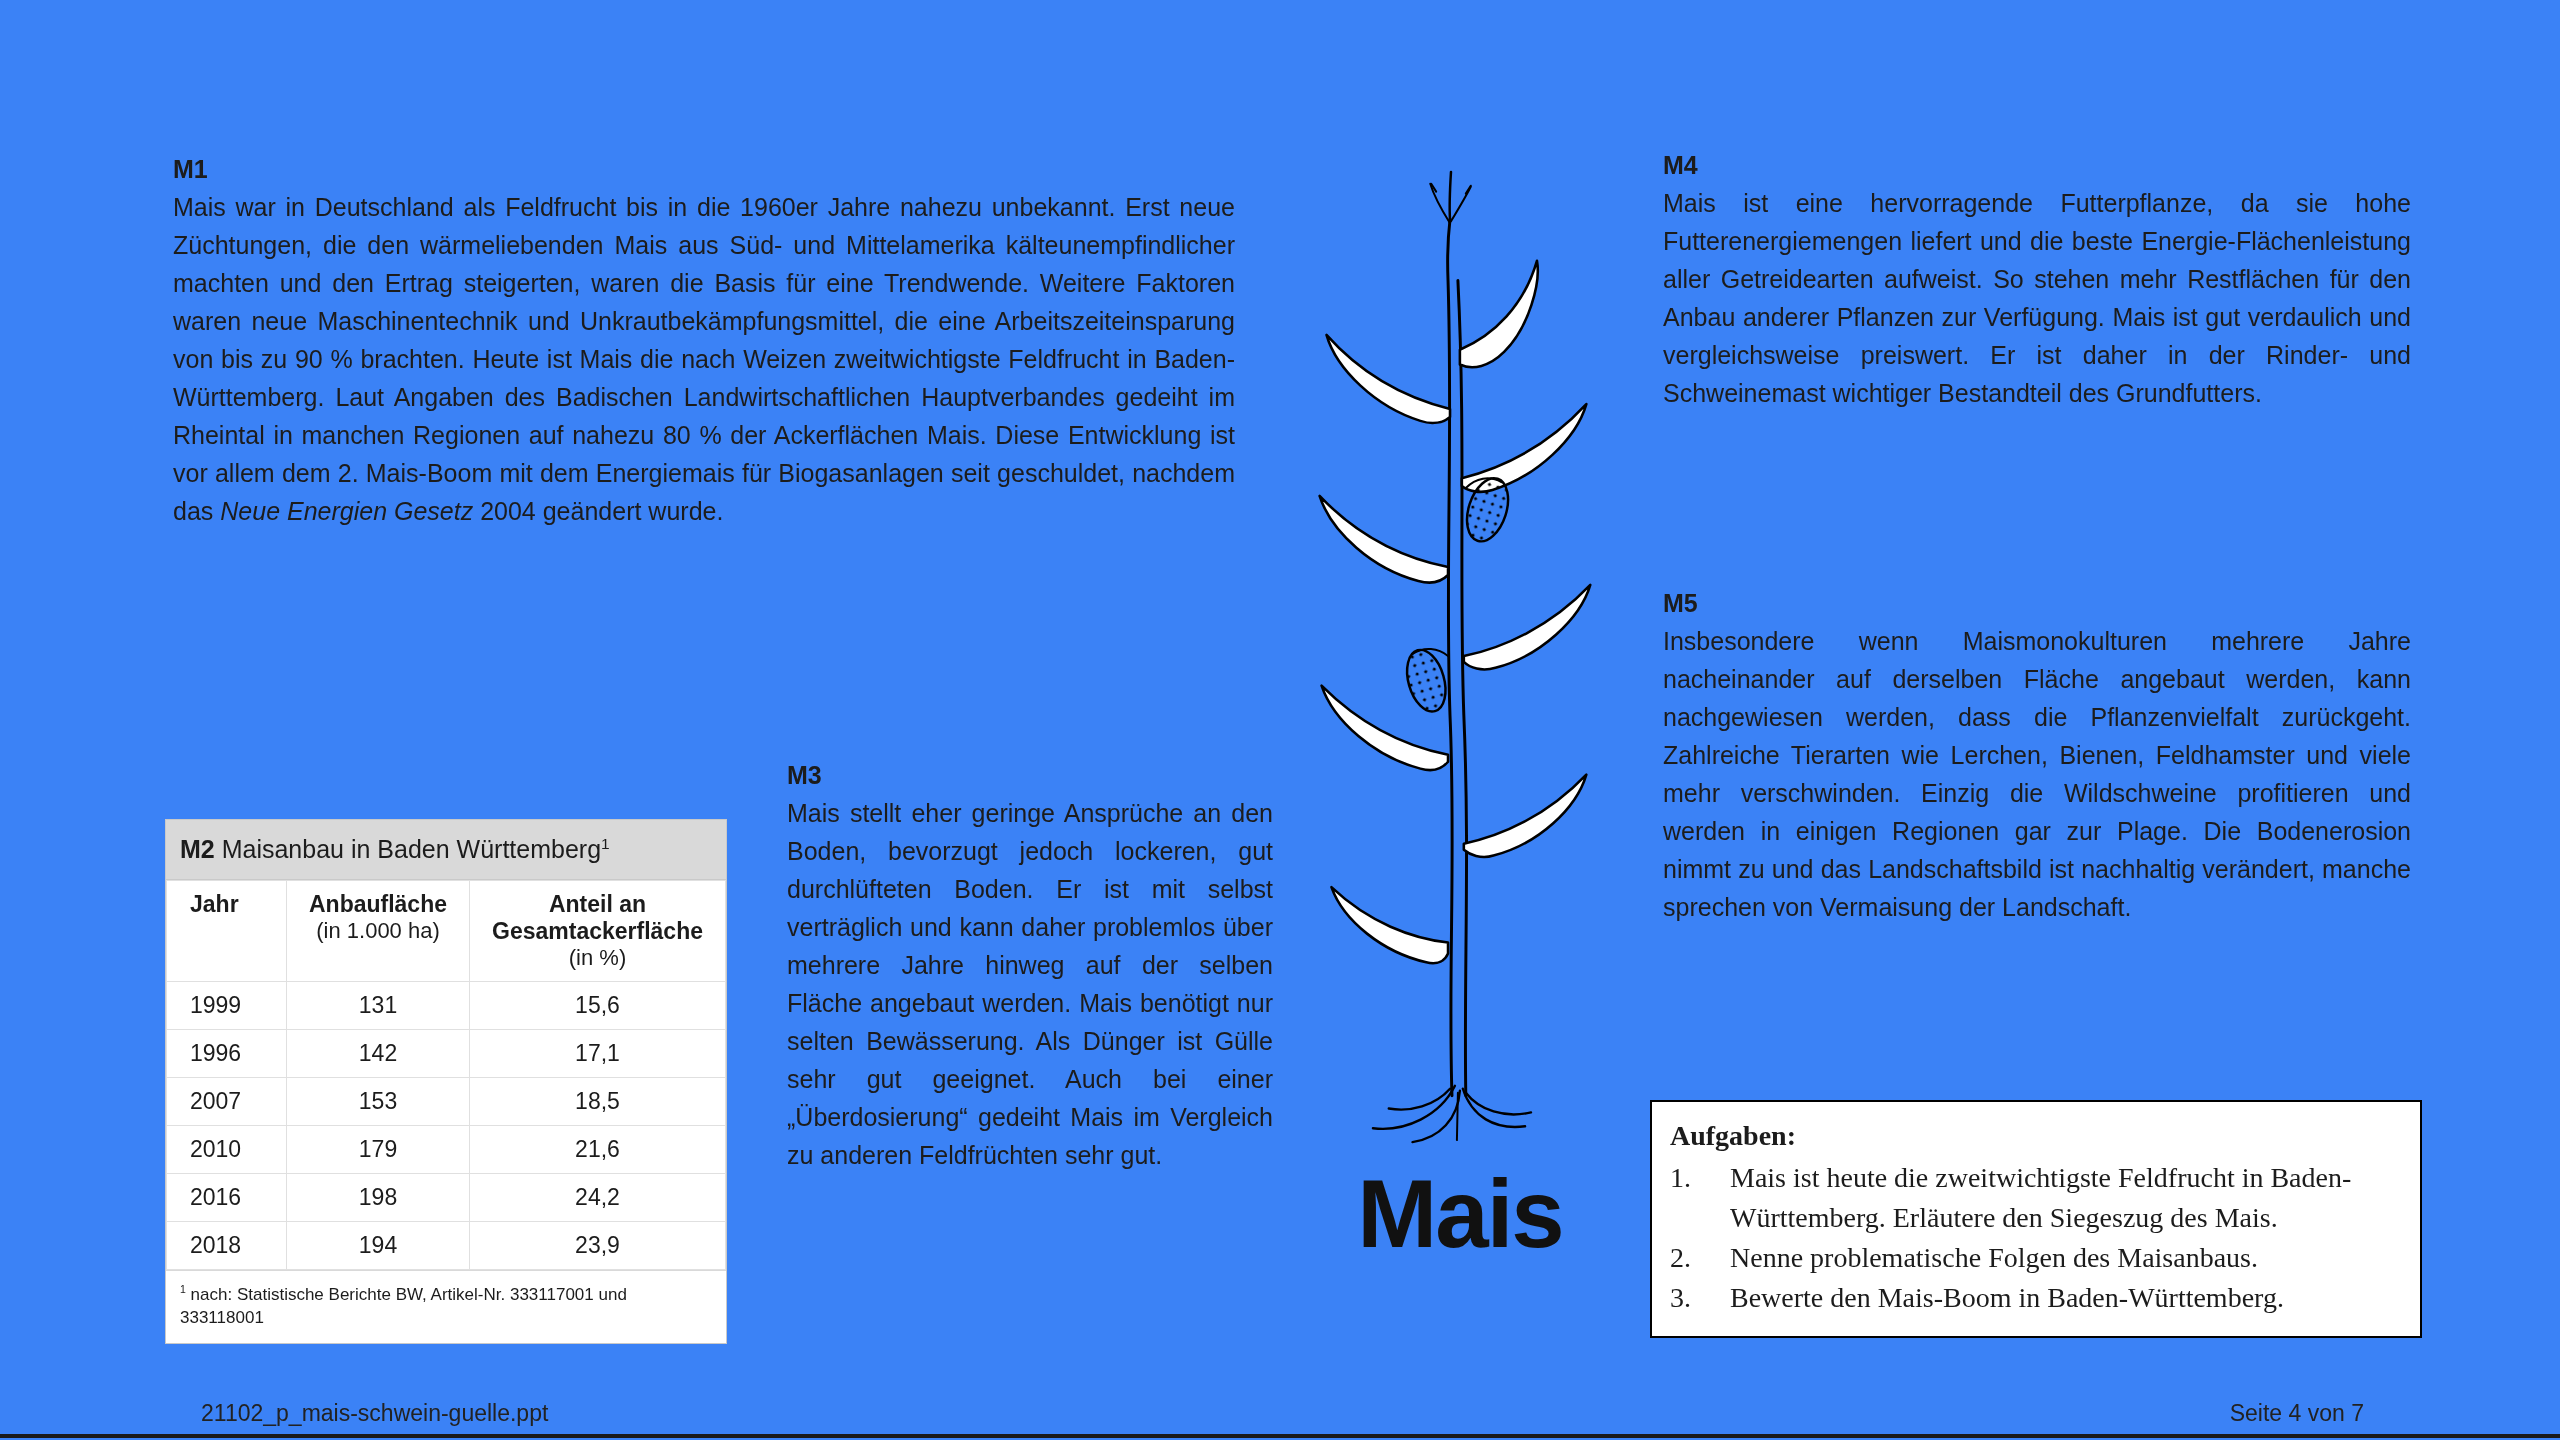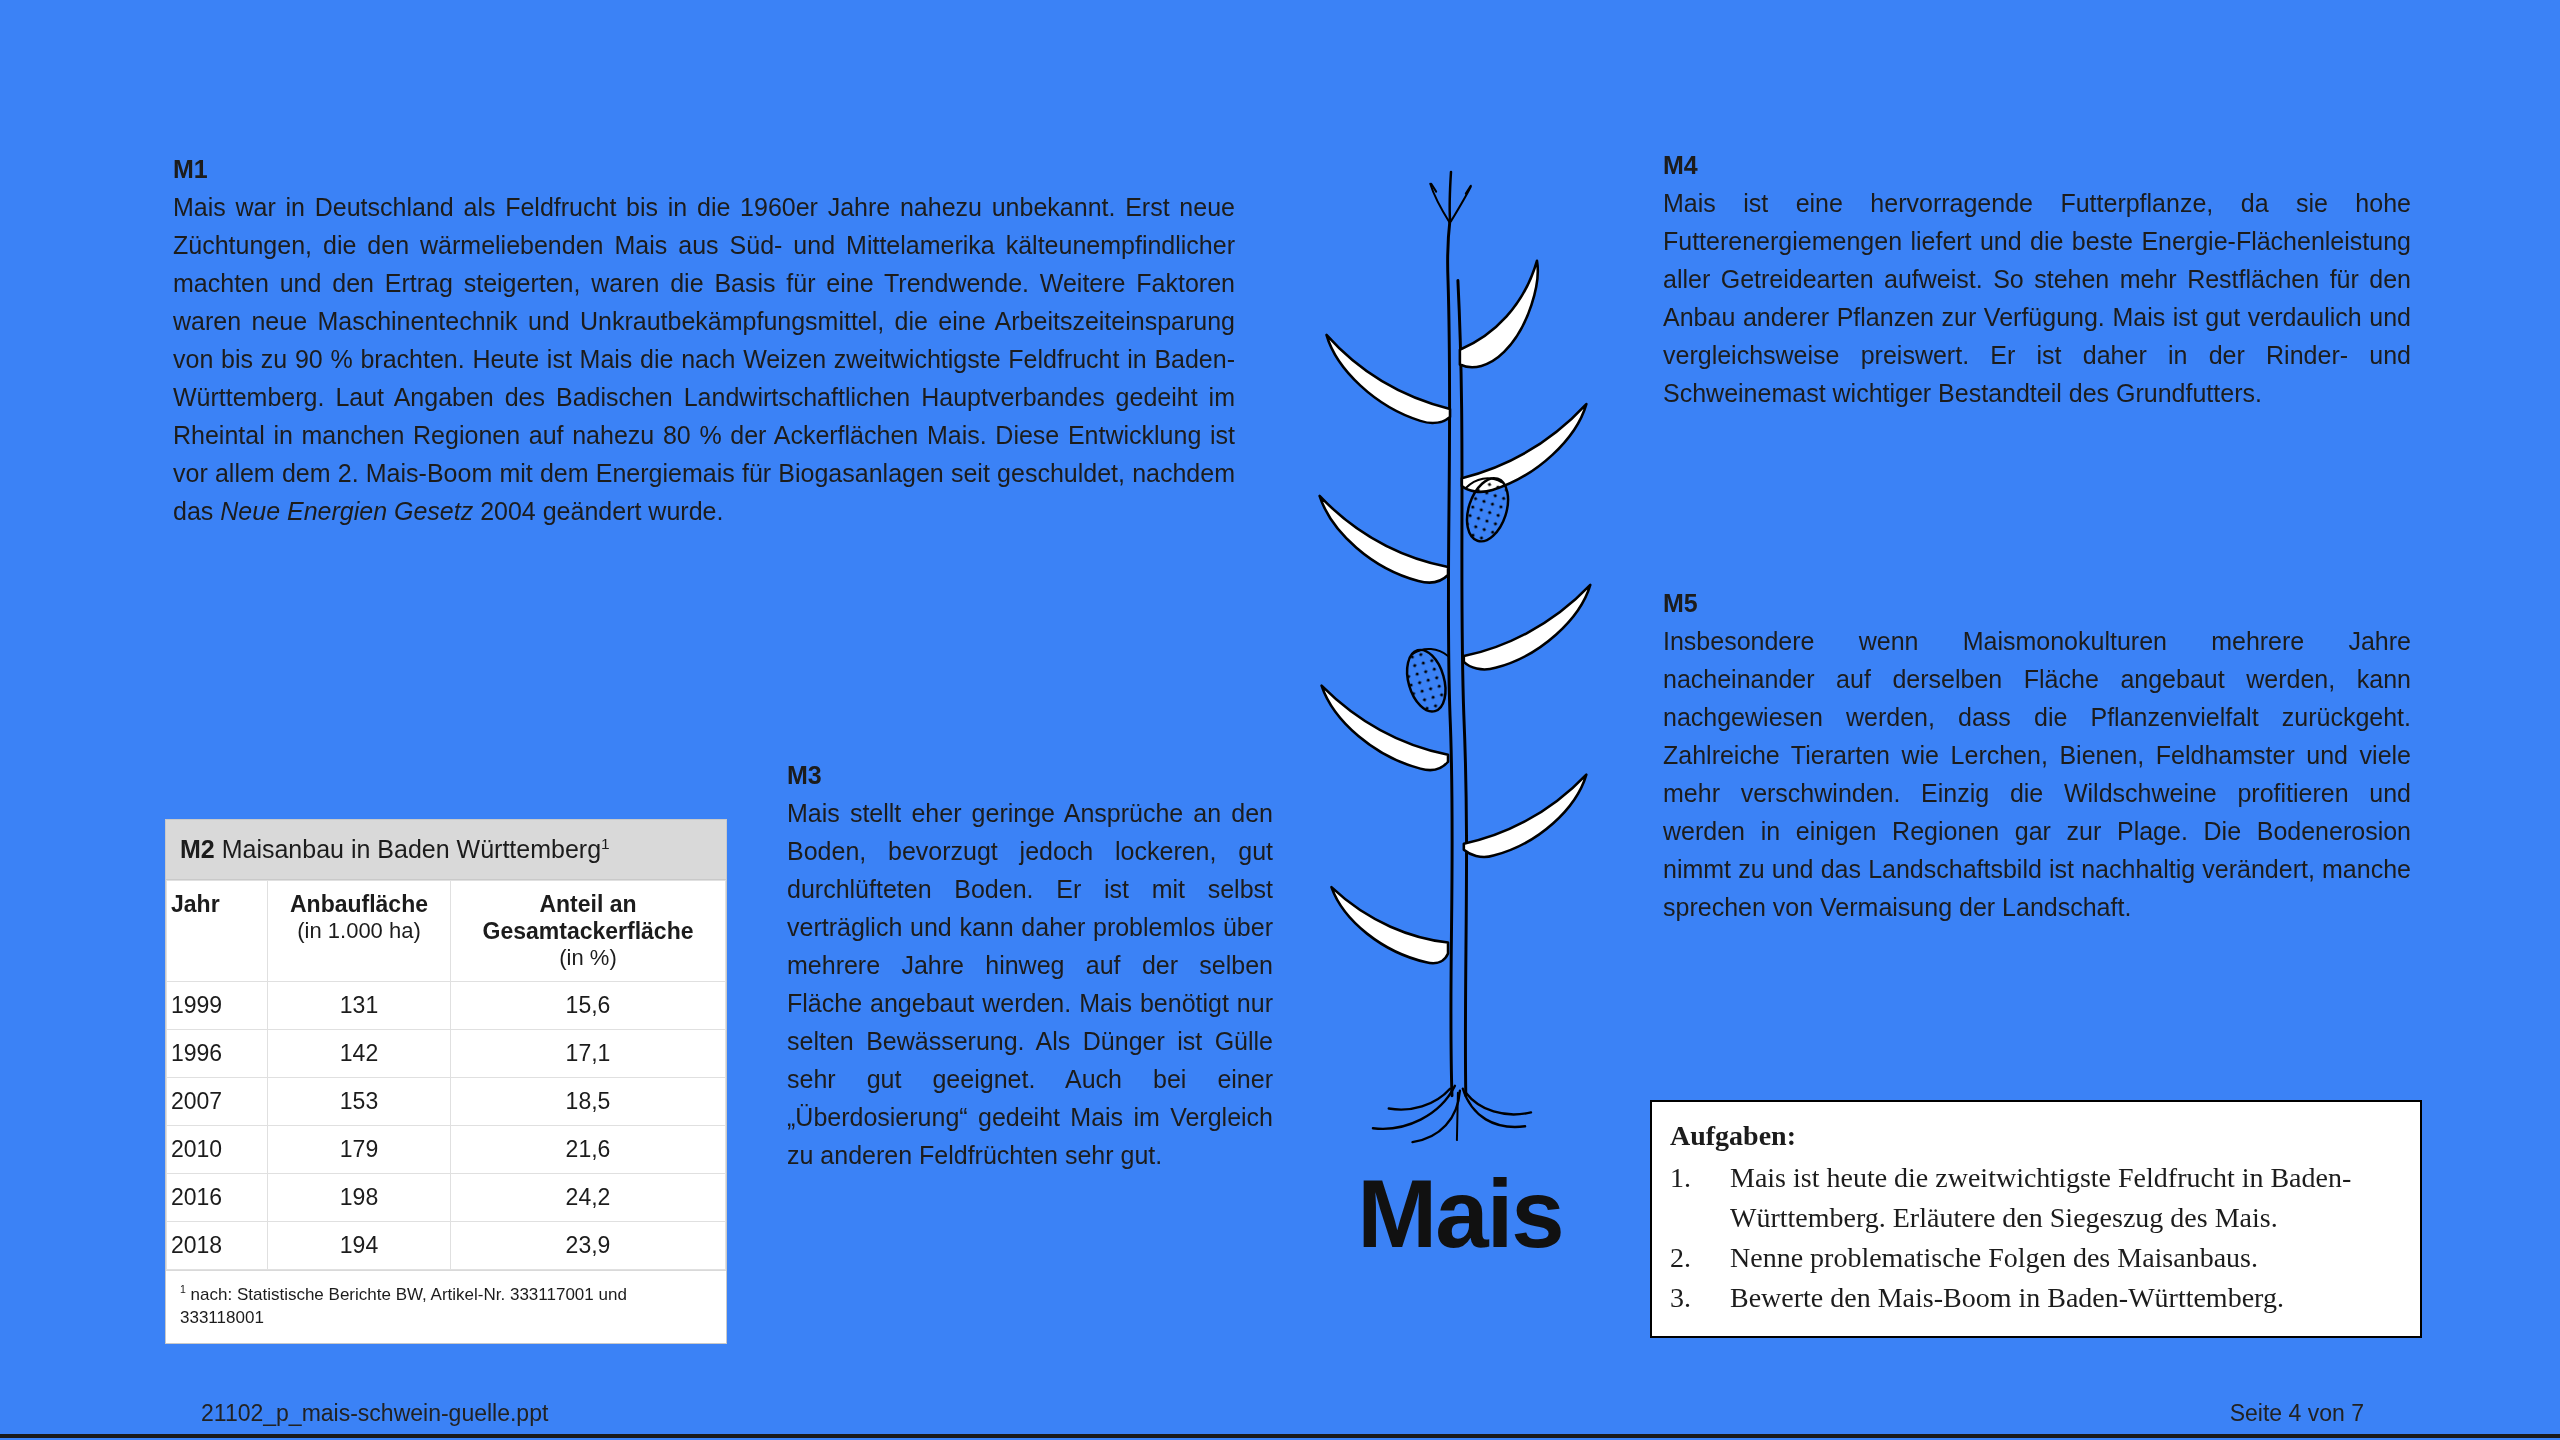--- a/index.html
+++ b/index.html
@@ -32,21 +32,21 @@
     border-bottom:1px solid #c9c9c9;text-align:left;
   }
   .m2-title b{font-weight:bold;}
   #m2 table{width:100%;border-collapse:collapse;}
   #m2 th,#m2 td{
     border:1px solid #e0e0e0;padding:10px 6px;text-align:center;
     font-weight:normal;vertical-align:top;
   }
   #m2 th .colmain{font-weight:bold;display:block;}
   #m2 th .colsub{font-weight:normal;display:block;font-size:22px;}
-  #m2 td.year, #m2 th.year{text-align:left;padding-left:4px;width:90px;}
+  #m2 td.year, #m2 th.year{text-align:left;padding-left:23px;width:90px;}
   #m2 .flaeche{width:170px;}
   .m2-footnote{
     padding:12px 14px 14px 14px;font-size:17px;line-height:23px;
     border-top:1px solid #d9d9d9;text-align:left;
   }
   sup{font-size:0.62em;vertical-align:super;line-height:0;}
 
   
   .plant{position:absolute;left:1285px;top:162px;width:330px;height:988px;}
   .plant svg{width:100%;height:100%;}

